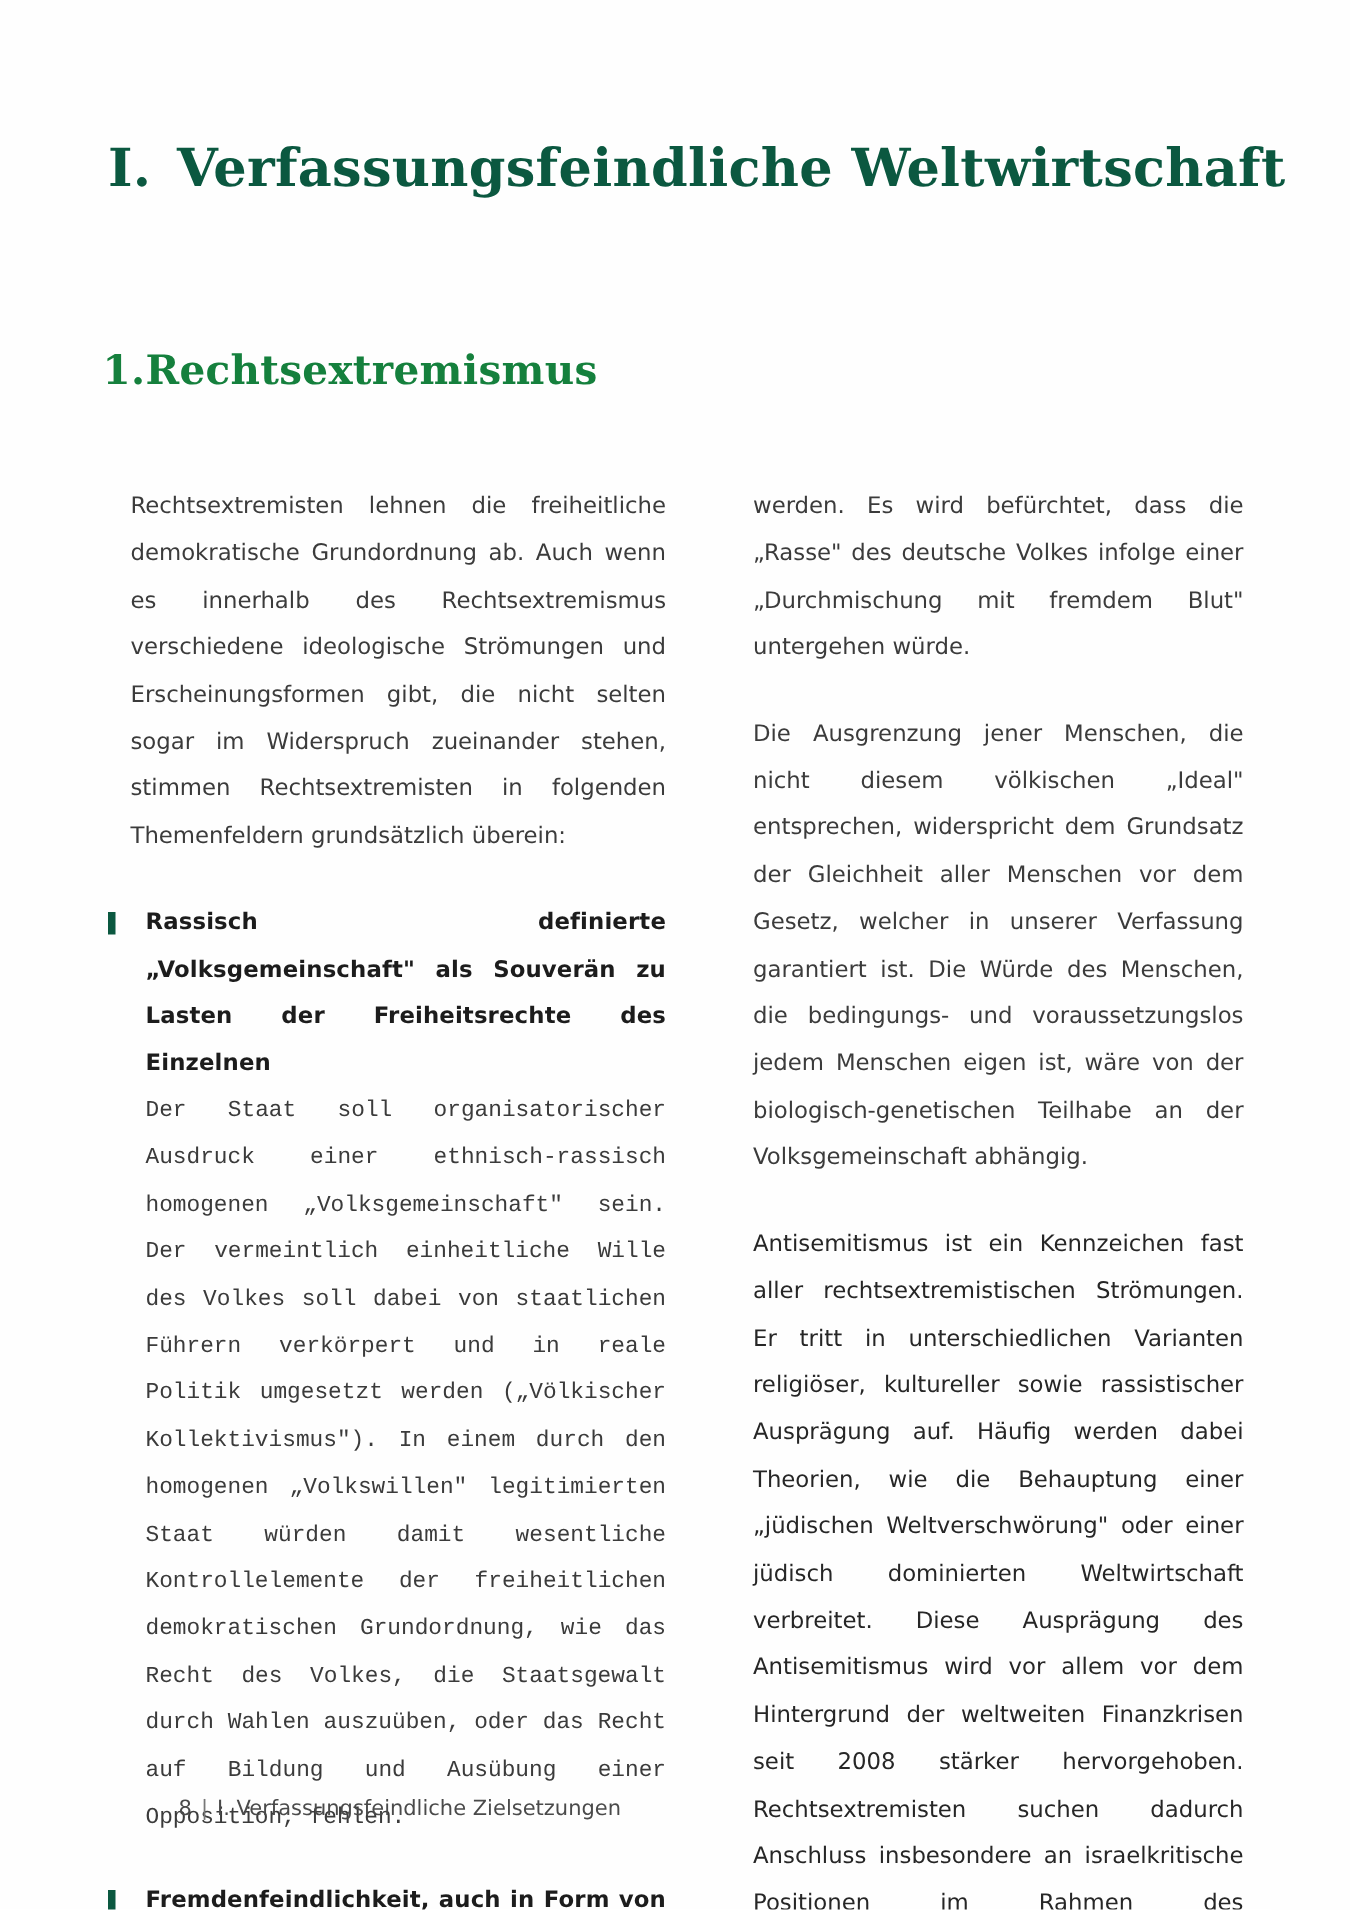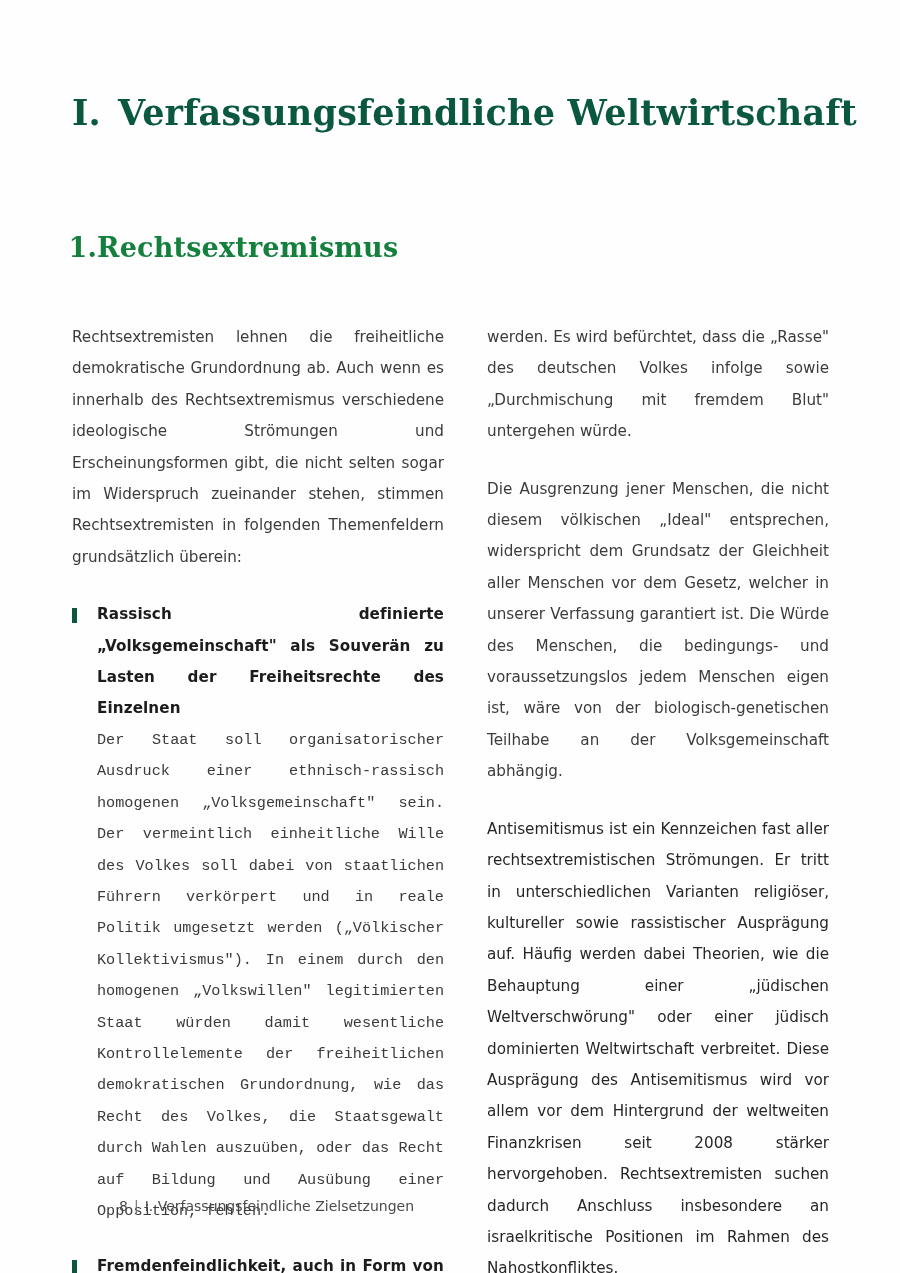--- a/index.html
+++ b/index.html
@@ -69,21 +69,21 @@
     color: #3b3b3b;
     text-align: justify;
     text-justify: inter-word;
     font-family: "DejaVu Sans", sans-serif;
     font-weight: 400;
   }
   .col-left  { left: 72px;  width: 372px; }
   .col-right { left: 487px; width: 342px; }
 
   .col p {
-    margin: 0 0 0 0;
+    margin: 0 0 0 15px;
     text-align: justify;
   }
   .col p.gap-after   { margin-bottom: 26px; }
   .col p.last-line-left { text-align-last: left; }
 
   
   .bullet-block {
     position: relative;
     padding-left: 25px;
     margin-bottom: 24px;
@@ -155,21 +155,21 @@
     <div class="bullet-block">
       <span class="bullet-marker"></span>
       <div class="bullet-heading">Fremdenfeindlichkeit, auch in Form von Rassismus und Antisemitismus</div>
       <div class="bullet-body">Nach der Vorstellung von Rechtsextremisten soll das deutsche Volk vor der Integration „rassisch minderwertiger Ausländer" und vor einer „Völkervermischung" bewahrt</div>
     </div>
 
   </div>
 
   <div class="col col-right">
 
-    <p class="gap-after last-line-left">werden. Es wird befürchtet, dass die „Rasse" des deutschen Volkes infolge sowie „Durchmischung mit fremdem Blut" untergehen würde.</p>
+    <p class="gap-after last-line-left">werden. Es wird befürchtet, dass die „Rasse" des deutsche Volkes infolge einer „Durchmischung mit fremdem Blut" untergehen würde.</p>
 
     <p class="gap-after last-line-left">Die Ausgrenzung jener Menschen, die nicht diesem völkischen „Ideal" entsprechen, widerspricht dem Grundsatz der Gleichheit aller Menschen vor dem Gesetz, welcher in unserer Verfassung garantiert ist. Die Würde des Menschen, die bedingungs- und voraussetzungslos jedem Menschen eigen ist, wäre von der biologisch-genetischen Teilhabe an der Volksgemeinschaft abhängig.</p>
 
     <p class="gap-after last-line-left heavy">Antisemitismus ist ein Kennzeichen fast aller rechtsextremistischen Strömungen. Er tritt in unterschiedlichen Varianten religiöser, kultureller sowie rassistischer Ausprägung auf. Häufig werden dabei Theorien, wie die Behauptung einer „jüdischen Weltverschwörung" oder einer jüdisch dominierten Weltwirtschaft verbreitet. Diese Ausprägung des Antisemitismus wird vor allem vor dem Hintergrund der weltweiten Finanzkrisen seit 2008 stärker hervorgehoben. Rechtsextremisten suchen dadurch Anschluss insbesondere an israelkritische Positionen im Rahmen des Nahostkonfliktes.</p>
 
   </div>
 
   <div class="footer">
     <span>8</span><span class="sep">|</span><span>I. Verfassungsfeindliche Zielsetzungen</span>
   </div>

